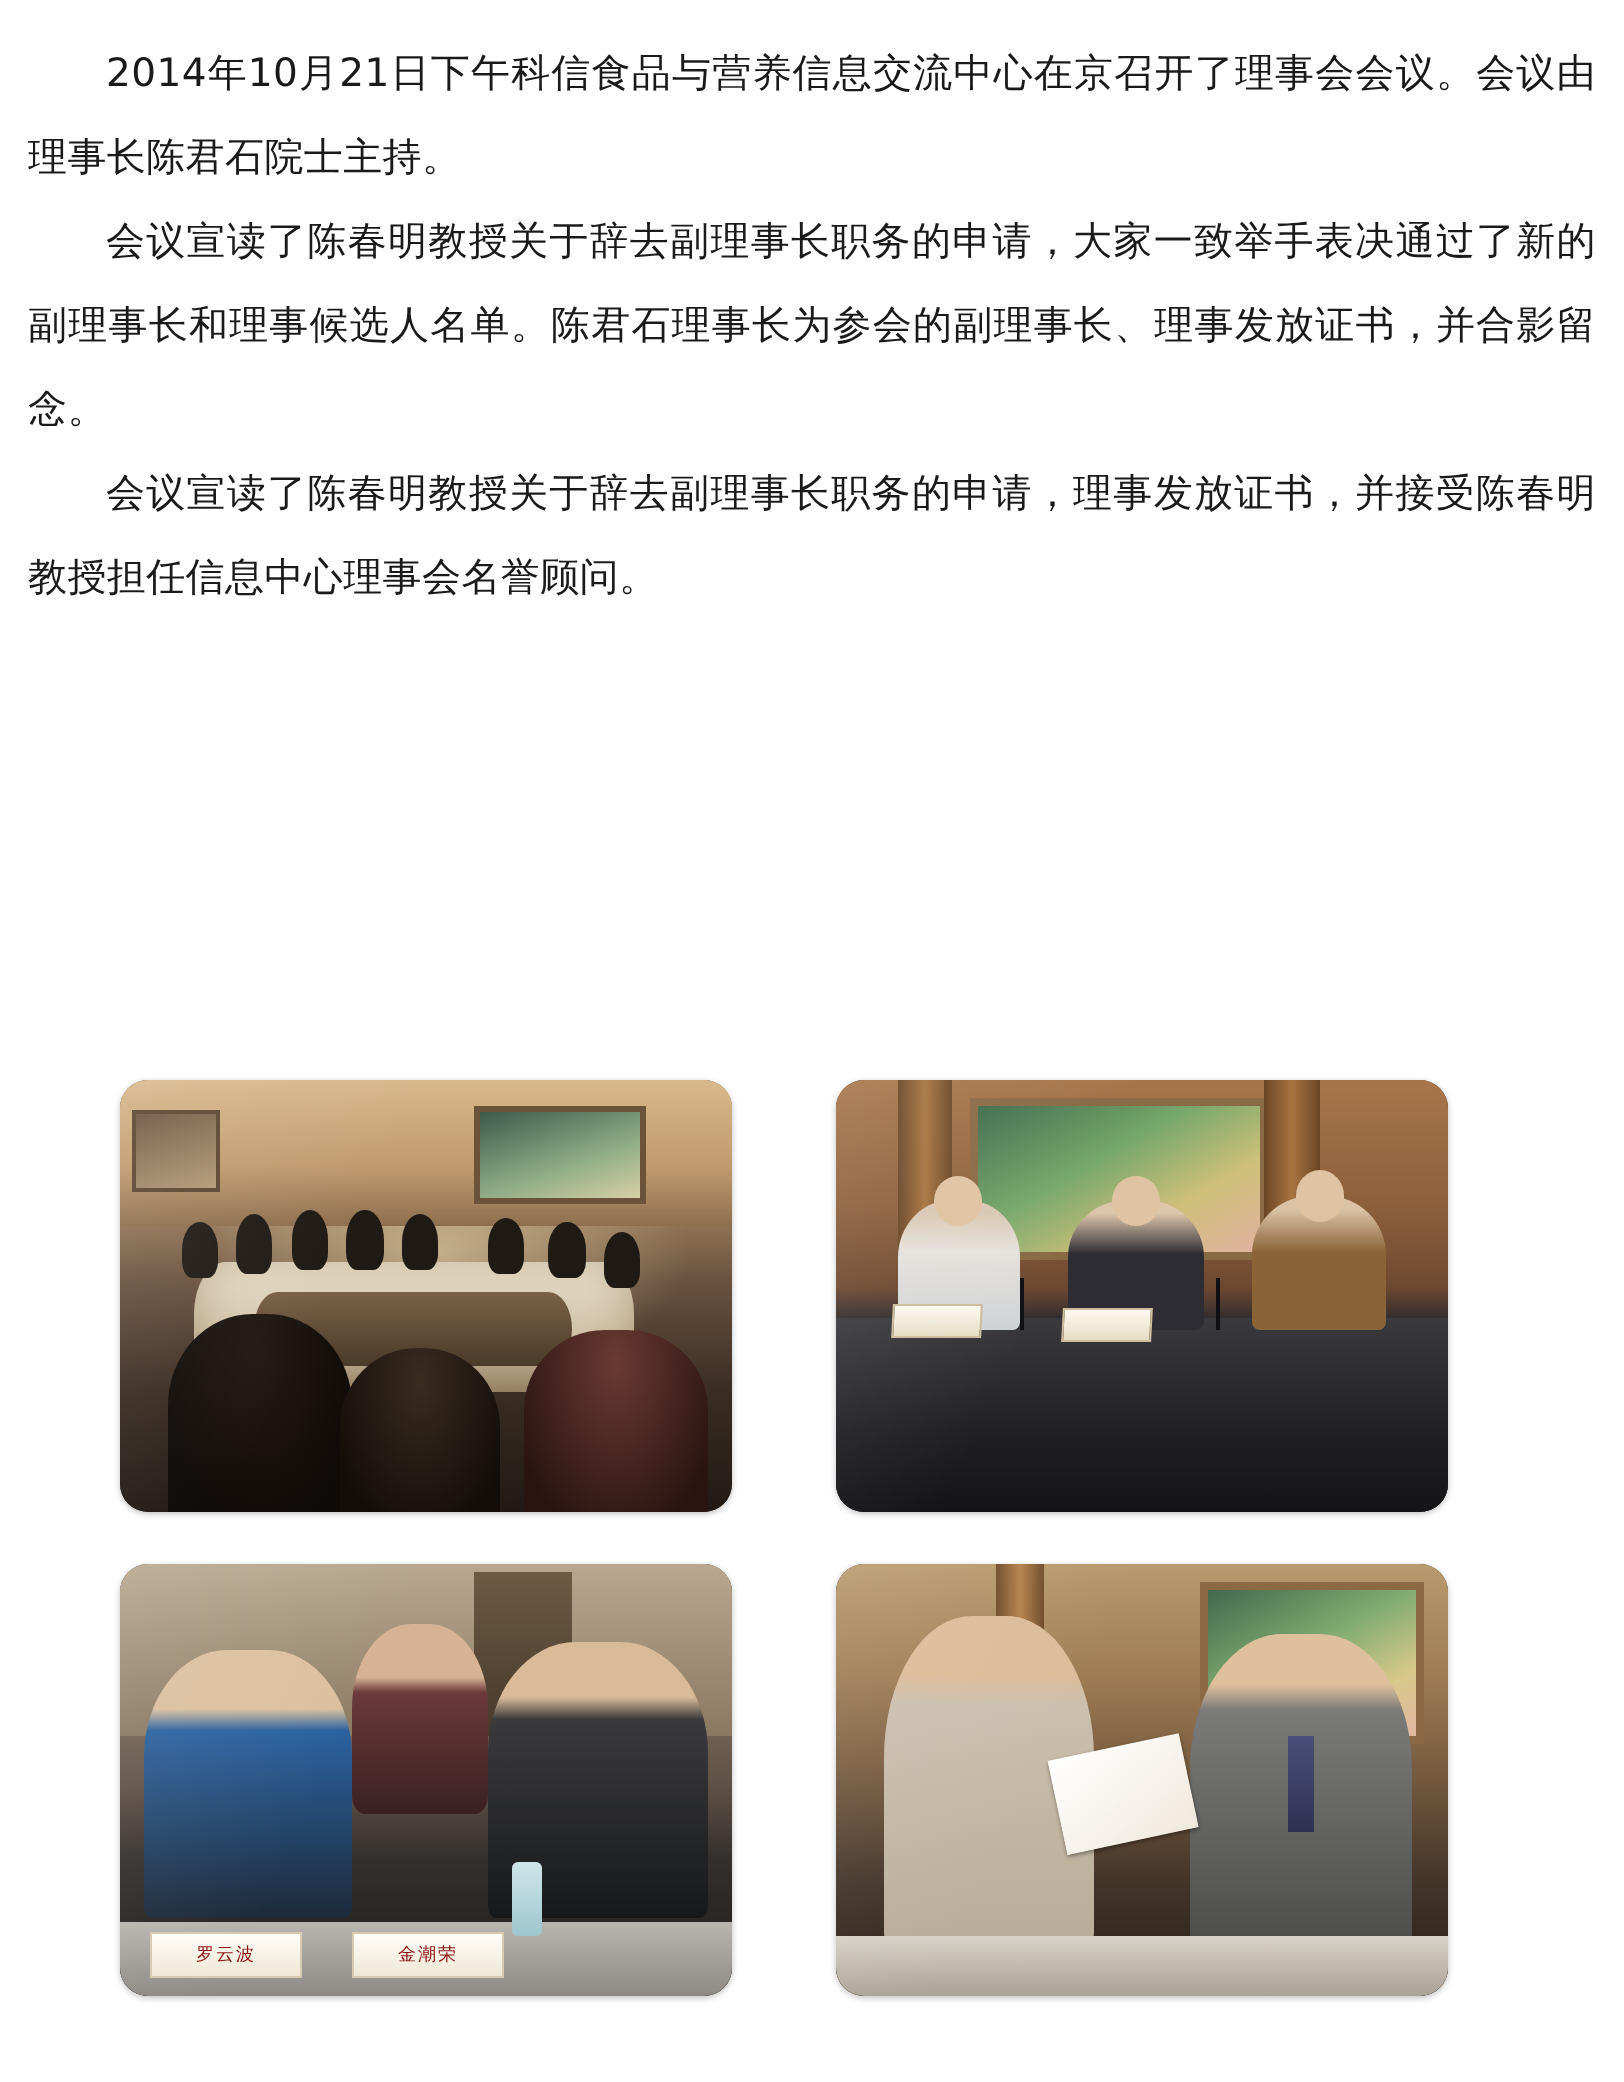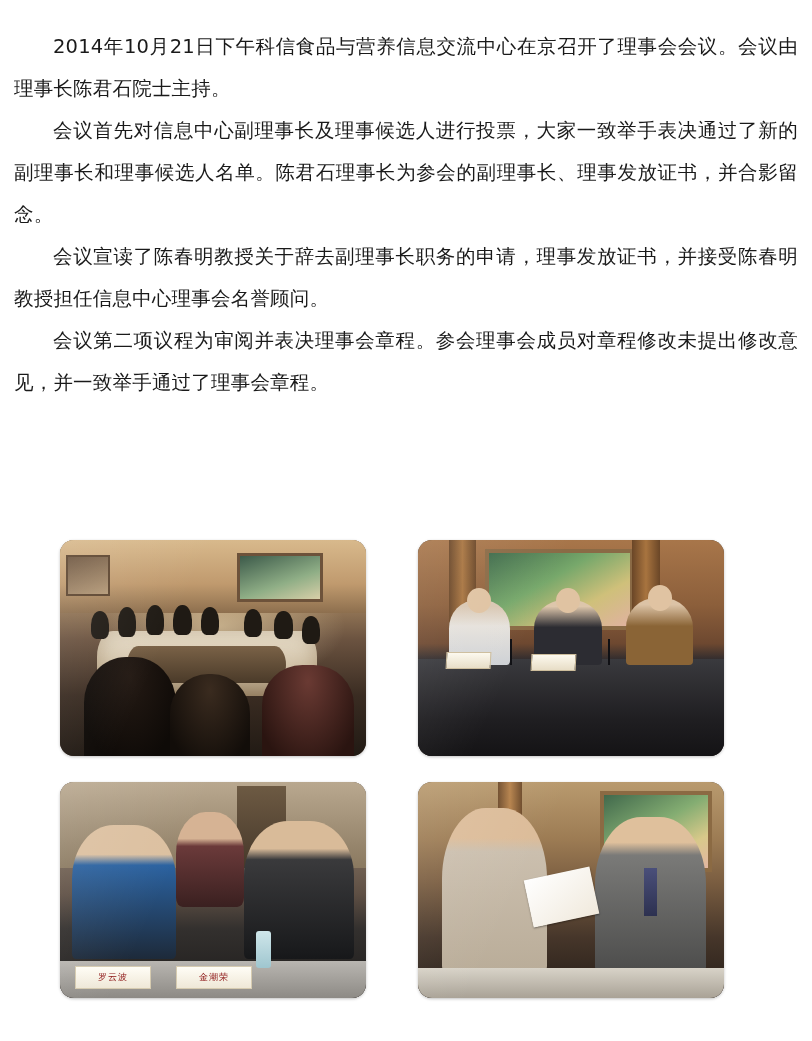--- a/index.html
+++ b/index.html
@@ -12,21 +12,21 @@
     height: 1041px;
     font-family: "DejaVu Sans", "Liberation Sans", sans-serif;
     color: #1a1a1a;
     overflow: hidden;
     position: relative;
   }
   .page {
     width: 812px;
     height: 1041px;
     box-sizing: border-box;
-    padding: 26px 14px 0 14px;
+    padding: 16px 14px 0 14px;
     position: relative;
   }
   .body-text {
     font-size: 19.5px;
     line-height: 42px;
     text-align: justify;
     text-justify: inter-ideograph;
     letter-spacing: 0.2px;
   }
   .para {
@@ -220,23 +220,22 @@
     pointer-events: none;
   }
 </style>
 </head>
 <body>
 
 <div class="page">
 
   <div class="body-text">
     <p class="para">2014年10月21日下午科信食品与营养信息交流中心在京召开了理事会会议。会议由理事长陈君石院士主持。</p>
-    <p class="para">会议首先对信息中心副理事长及理事候选人进行投票，大家一致举手表决通过了新的副理事长和理事候选人名单。陈君石理事长为参会的副理事长、理事发放证书，并合影留念。</p>
+    <p class="para">会议宣读了陈春明教授关于辞去副理事长职务的申请，大家一致举手表决通过了新的副理事长和理事候选人名单。陈君石理事长为参会的副理事长、理事发放证书，并合影留念。</p>
     <p class="para">会议宣读了陈春明教授关于辞去副理事长职务的申请，理事发放证书，并接受陈春明教授担任信息中心理事会名誉顾问。</p>
-    <p class="para">会议第二项议程为审阅并表决理事会章程。参会理事会成员对章程修改未提出修改意见，并一致举手通过了理事会章程。</p>
   </div>
 
   <div class="photo-grid">
 
     <div class="photo-row">
 
       <div class="photo p1">
         <div class="inner">
           <div class="wall"></div>
           <div class="art"></div>

